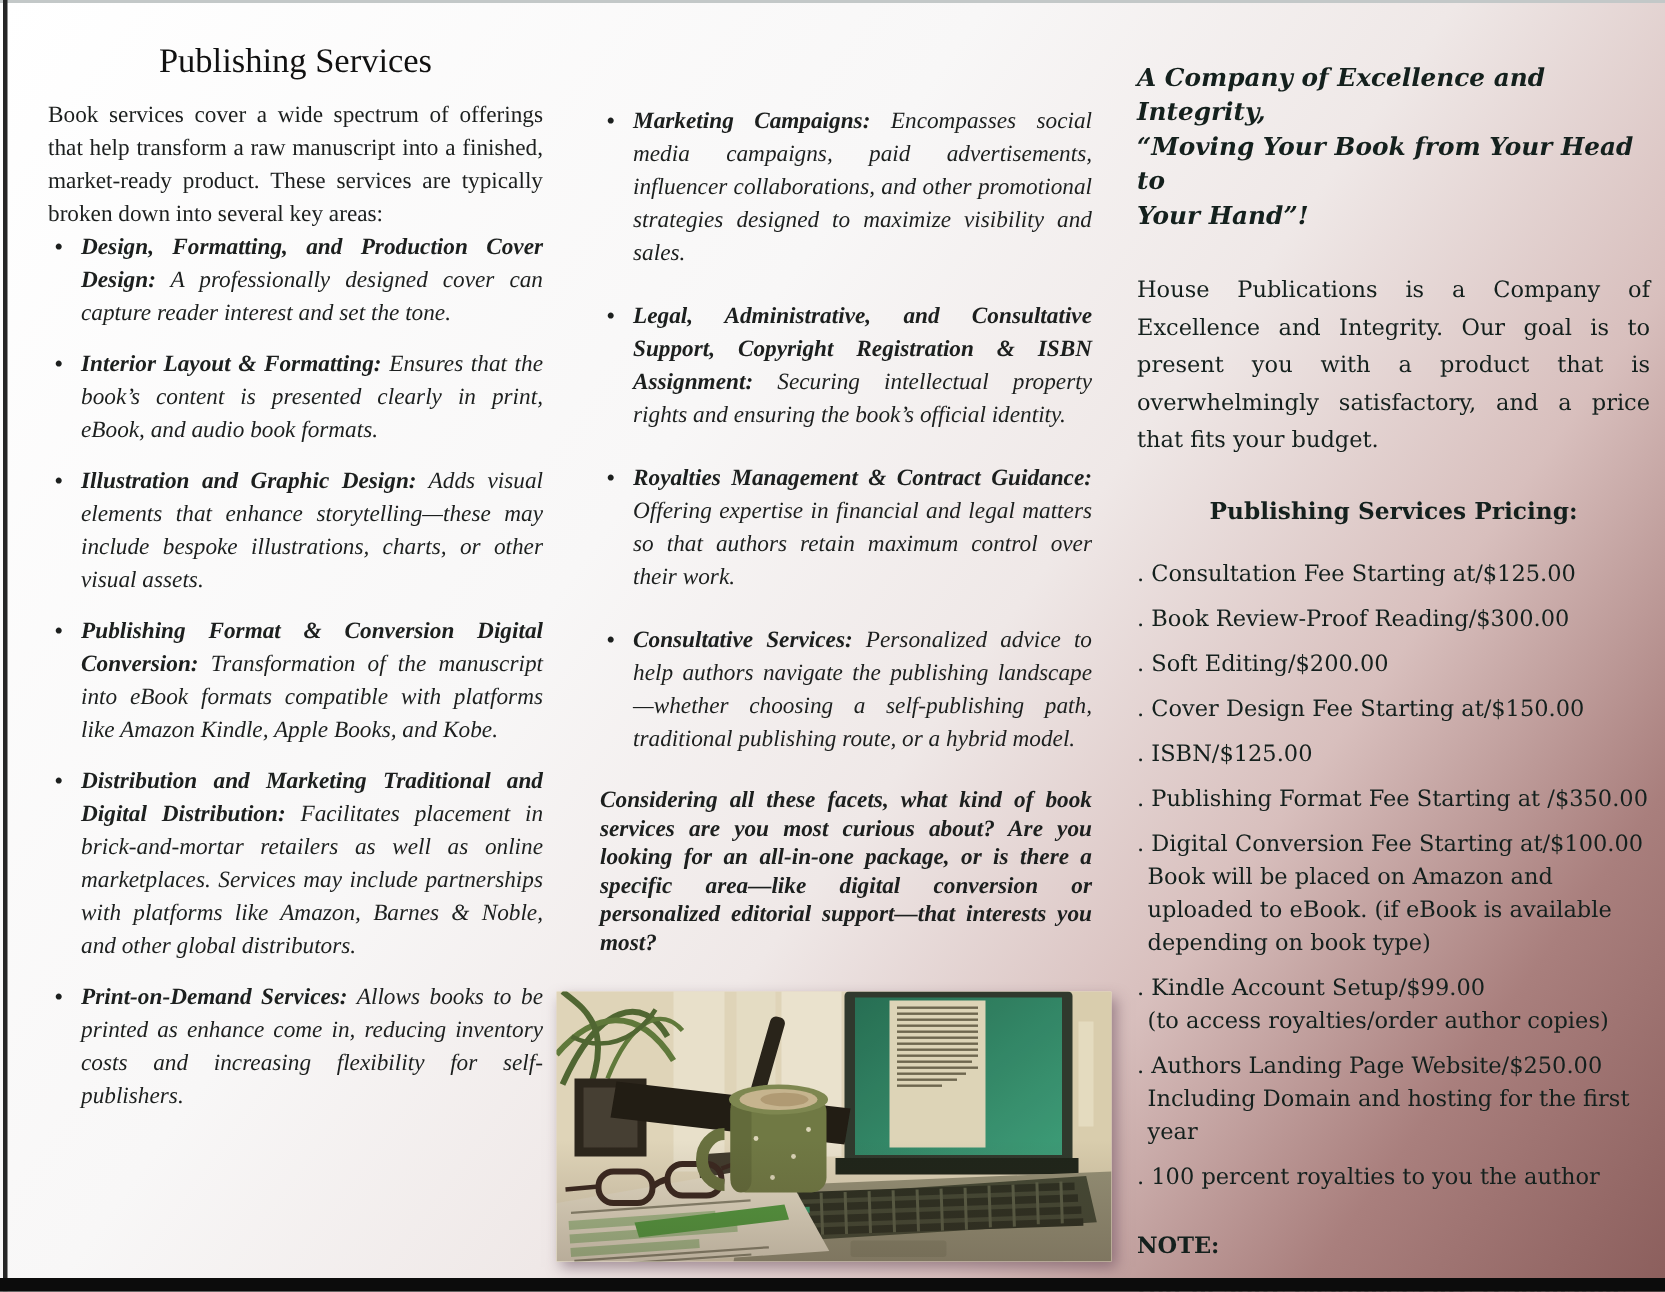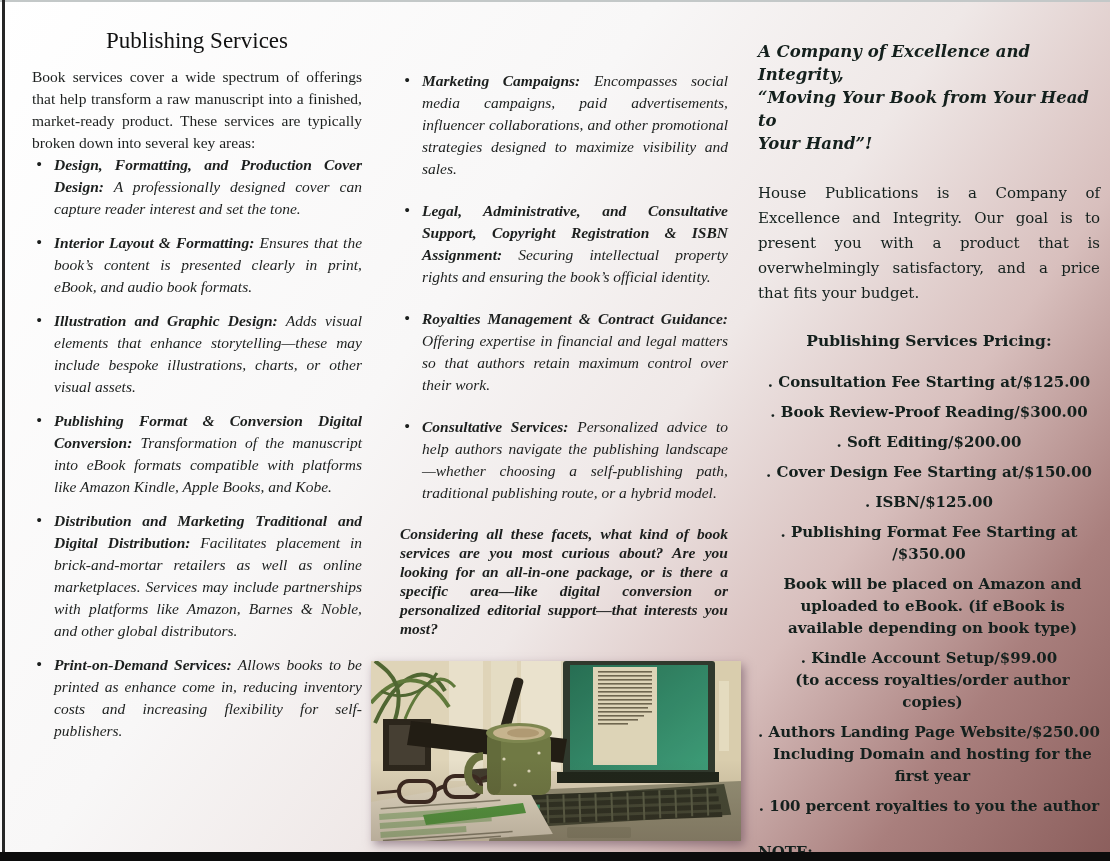--- a/index.html
+++ b/index.html
@@ -31,21 +31,21 @@
   .photo {
     position:absolute; left:371px; top:661px; width:370px; height:180px;
     box-shadow:3px 4px 9px rgba(85,55,75,.5); background:#e9dfc6;
   }
   .photo svg { display:block; width:100%; height:100%; }
 
   .tagline { font-weight:bold; font-style:italic; font-size:16.5px; line-height:23px;
              text-align:left; white-space:pre-line; margin:0; }
   .about   { margin:26px 0 0 0; }
   .pricing-title { margin:22px 0 0 0; font-weight:bold; text-align:center; font-size:15.5px; }
-  .pricing { margin:18px 0 0 0; text-align:center;font-weight:bold; }
+  .pricing { margin:18px 0 0 0; text-align:left; }
   .pricing .p-item { margin-bottom:8px; }
   .pricing .p-main { line-height:22px; }
   .pricing .p-sub  { line-height:22px; padding-left:7px; white-space:pre-line; }
   .note { margin-top:22px; text-align:left; }
   .note-label { font-weight:bold; line-height:27px; }
   .note-text  { font-weight:bold; line-height:29px; white-space:pre-line; }
 </style>
 </head>
 <body>
 
@@ -237,20 +237,21 @@
         </div>
         <div class="p-item">
           <div class="p-main">. ISBN/$125.00</div>
 
         </div>
         <div class="p-item">
           <div class="p-main">. Publishing Format Fee Starting at /$350.00</div>
 
         </div>
         <div class="p-item">
+          <div class="p-main">. Digital Conversion Fee Starting at/$100.00</div>
           <div class="p-sub">Book will be placed on Amazon and uploaded to eBook. (if eBook is available depending on book type)</div>
         </div>
         <div class="p-item">
           <div class="p-main">. Kindle Account Setup/$99.00</div>
           <div class="p-sub">(to access royalties/order author copies)</div>
         </div>
         <div class="p-item">
           <div class="p-main">. Authors Landing Page Website/$250.00</div>
           <div class="p-sub">Including Domain and hosting for the first year</div>
         </div>

